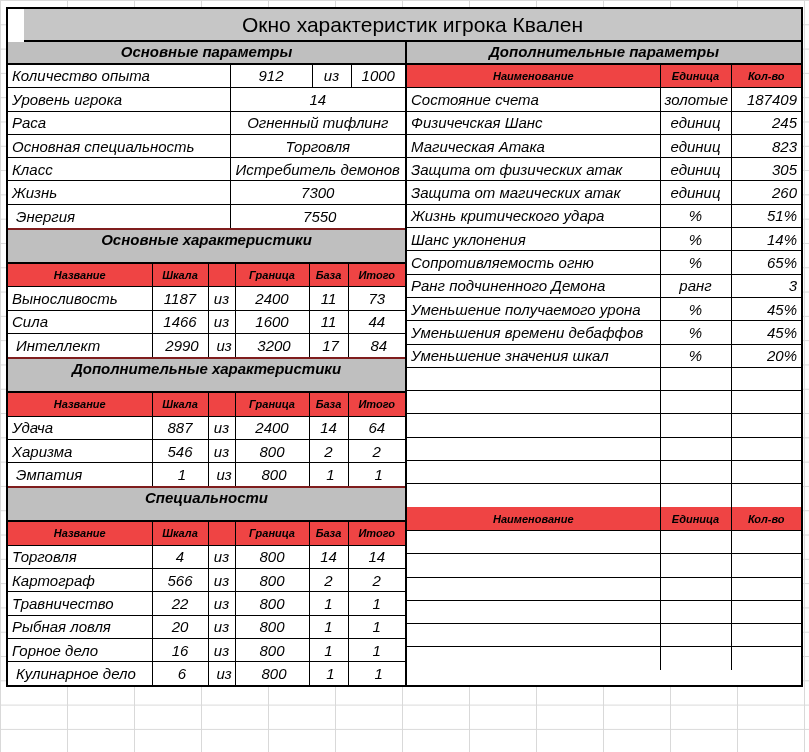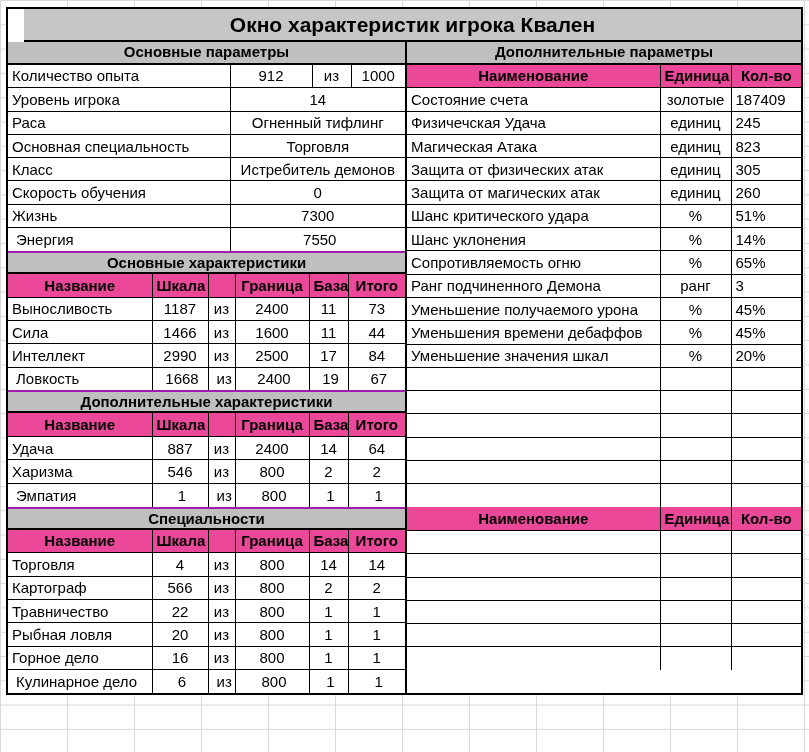--- a/index.html
+++ b/index.html
@@ -20,66 +20,66 @@
     background-size: 67px 24.3px;
   }
   .wb {
     position: absolute; left: 6px; top: 7px;
     width: 797px;
     border: 2px solid #000;
     background: #fff;
   }
   .title {
     background: #c6c6c6;
-    font-weight: bold;
+    font-weight: normal;
     font-size: 21px;
     text-align: center;
     height: 33px;
     line-height: 31px;
     border-bottom: 2px solid #000;
     margin-left: 16px;
   }
-  .cols { display: flex; align-items: stretch; }
+  .cols { display: flex; align-items: stretch; font-style: italic; }
   .col-left { width: 399px; border-right: 2px solid #000; }
   .col-right { width: 394px; }
   .sec-h {
     background: #bfbfbf;
     font-weight: bold;
     font-size: 15px;
     text-align: center;
-    height: 23px;
+    height: 36px;
     line-height: 20px;
-    border-top: 2px solid #a21caf;
+    border-top: 2px solid #7f1d1d;
     border-bottom: 2px solid #000;
   }
   .col-left > .sec-h:first-child,
   .col-right > .sec-h:first-child { border-top: none; height: 22.5px; }
   table {
     border-collapse: collapse;
     table-layout: fixed;
     width: 100%;
     font-size: 15px;
   }
   td, th {
     border: 1px solid #000;
     height: 23.3px;
     padding: 0 4px;
     overflow: hidden;
     white-space: nowrap;
     vertical-align: middle;
   }
-  th { background: #ec4899; font-weight: bold; font-size: 15px; }
+  th { background: #ef4444; font-weight: bold; font-size: 11px; }
   
   table tr > *:first-child { border-left: none; }
   table tr > *:last-child  { border-right: none; }
   table tr:first-child > * { border-top: none; margin-left: 20px; }
   table tr:last-child > *  { border-bottom: none; padding-left: 8px; }
   .l { text-align: left; }
   .c { text-align: center; }
-  .r { text-align: left; }
+  .r { text-align: right; }
 </style>
 </head>
 <body>
 
 <div class="grid-bg"></div>
 
 <div class="wb">
   <div class="title">Окно характеристик игрока Квален</div>
   <div class="cols">
 
@@ -109,24 +109,20 @@
           <td class="l">Раса</td>
           <td class="c" colspan="3">Огненный тифлинг</td>
         </tr>
         <tr>
           <td class="l">Основная специальность</td>
           <td class="c" colspan="3">Торговля</td>
         </tr>
         <tr>
           <td class="l">Класс</td>
           <td class="c" colspan="3">Истребитель демонов</td>
-        </tr>
-        <tr>
-          <td class="l">Скорость обучения</td>
-          <td class="c" colspan="3">0</td>
         </tr>
         <tr>
           <td class="l">Жизнь</td>
           <td class="c" colspan="3">7300</td>
         </tr>
         <tr>
           <td class="l">Энергия</td>
           <td class="c" colspan="3">7550</td>
         </tr>
       </tbody>
@@ -165,31 +161,23 @@
           <td class="c">1466</td>
           <td class="c">из</td>
           <td class="c">1600</td>
           <td class="c">11</td>
           <td class="c">44</td>
         </tr>
         <tr>
           <td class="l">Интеллект</td>
           <td class="c">2990</td>
           <td class="c">из</td>
-          <td class="c">2500</td>
+          <td class="c">3200</td>
           <td class="c">17</td>
           <td class="c">84</td>
-        </tr>
-        <tr>
-          <td class="l">Ловкость</td>
-          <td class="c">1668</td>
-          <td class="c">из</td>
-          <td class="c">2400</td>
-          <td class="c">19</td>
-          <td class="c">67</td>
         </tr>
       </tbody>
         </table>
 
       <div class="sec-h">Дополнительные характеристики</div>
 
       <table>
         <colgroup>
             <col style="width:144px">
             <col style="width:56px">
@@ -321,41 +309,41 @@
           <th class="c">Наименование</th>
           <th class="c">Единица</th>
           <th class="c">Кол-во</th>
         </tr>
         <tr>
           <td class="l">Состояние счета</td>
           <td class="c">золотые</td>
           <td class="r">187409</td>
         </tr>
         <tr>
-          <td class="l">Физичечская Удача</td>
+          <td class="l">Физичечская Шанс</td>
           <td class="c">единиц</td>
           <td class="r">245</td>
         </tr>
         <tr>
           <td class="l">Магическая Атака</td>
           <td class="c">единиц</td>
           <td class="r">823</td>
         </tr>
         <tr>
           <td class="l">Защита от физических атак</td>
           <td class="c">единиц</td>
           <td class="r">305</td>
         </tr>
         <tr>
           <td class="l">Защита от магических атак</td>
           <td class="c">единиц</td>
           <td class="r">260</td>
         </tr>
         <tr>
-          <td class="l">Шанс критического удара</td>
+          <td class="l">Жизнь критического удара</td>
           <td class="c">%</td>
           <td class="r">51%</td>
         </tr>
         <tr>
           <td class="l">Шанс уклонения</td>
           <td class="c">%</td>
           <td class="r">14%</td>
         </tr>
         <tr>
           <td class="l">Сопротивляемость огню</td>

